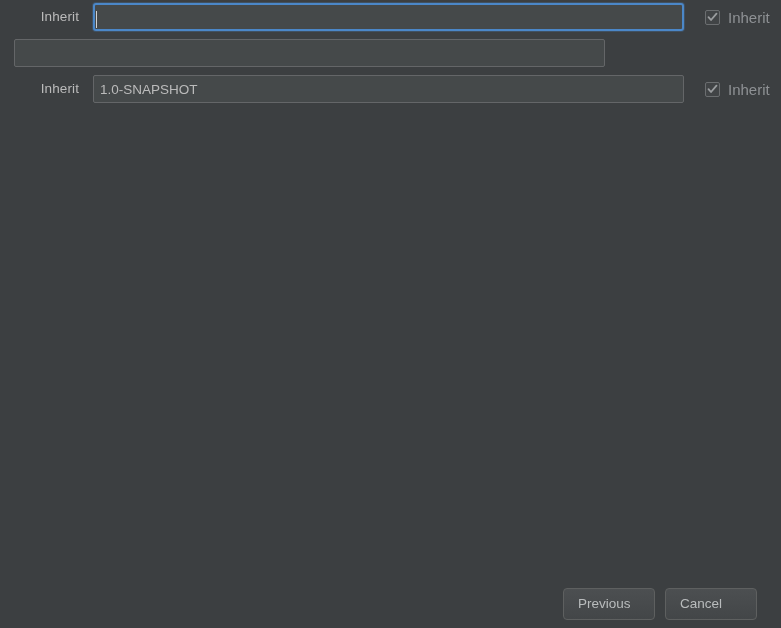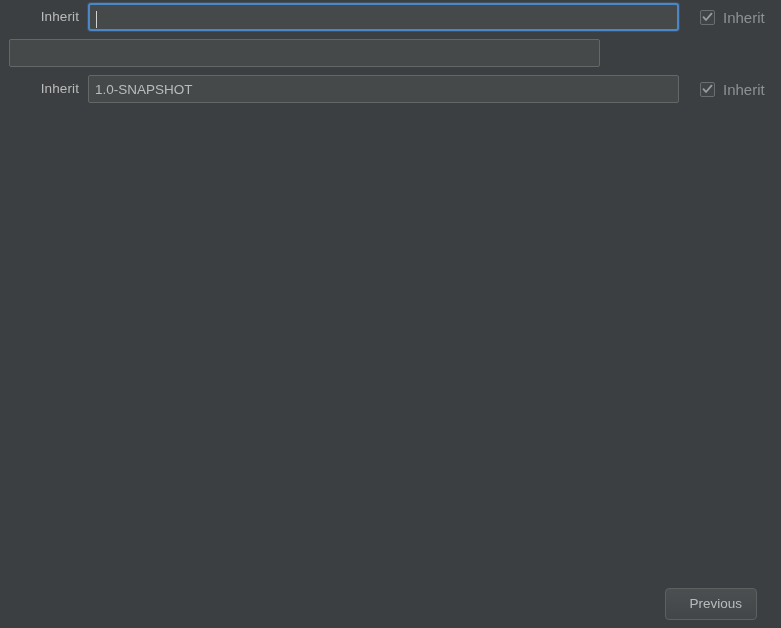--- a/index.html
+++ b/index.html
@@ -44,21 +44,21 @@
     text-align: right;
     font-size: 13.5px;
     color: #bbbbbb;
     line-height: 28px;
     flex: 0 0 79px;
     white-space: nowrap;
     letter-spacing: 0.1px;
   }
 
   .field-input {
-    margin-left: 9px;
+    margin-left: 14px;
     width: 591px;
     height: 28px;
     box-sizing: border-box;
     background: #45494a;
     border: 1px solid #646668;
     border-radius: 2px;
     color: #bbbbbb;
     font-family: "Liberation Sans", sans-serif;
     font-size: 13.5px;
     padding: 0 6px;
@@ -138,21 +138,21 @@
     min-width: 92px;
     box-sizing: border-box;
     padding: 0 14px;
     border: 1px solid #5e6060;
     border-radius: 4px;
     background: linear-gradient(to bottom, #4c4f51 0%, #434648 100%);
     color: #b9bcbd;
     font-family: "Liberation Sans", sans-serif;
     font-size: 13.5px;
     line-height: 30px;
-    text-align: right;
+    text-align: left;
     white-space: nowrap;
     cursor: default;
     outline: none;
   }
 
   .btn.default {
     background: linear-gradient(to bottom, #3a5071 0%, #2b3b55 100%);
     border: 1px solid #27354c;
     color: #c9cdd2;
     font-weight: bold;
@@ -196,13 +196,14 @@
         </svg>
       </span>
       <span class="inherit-label">Inherit</span>
     </div>
   </div>
 
 </div>
 
 <div class="button-bar">
   <button class="btn">Previous</button>
+  <button class="btn">Cancel</button>
 </div>
 
 </body></html>

